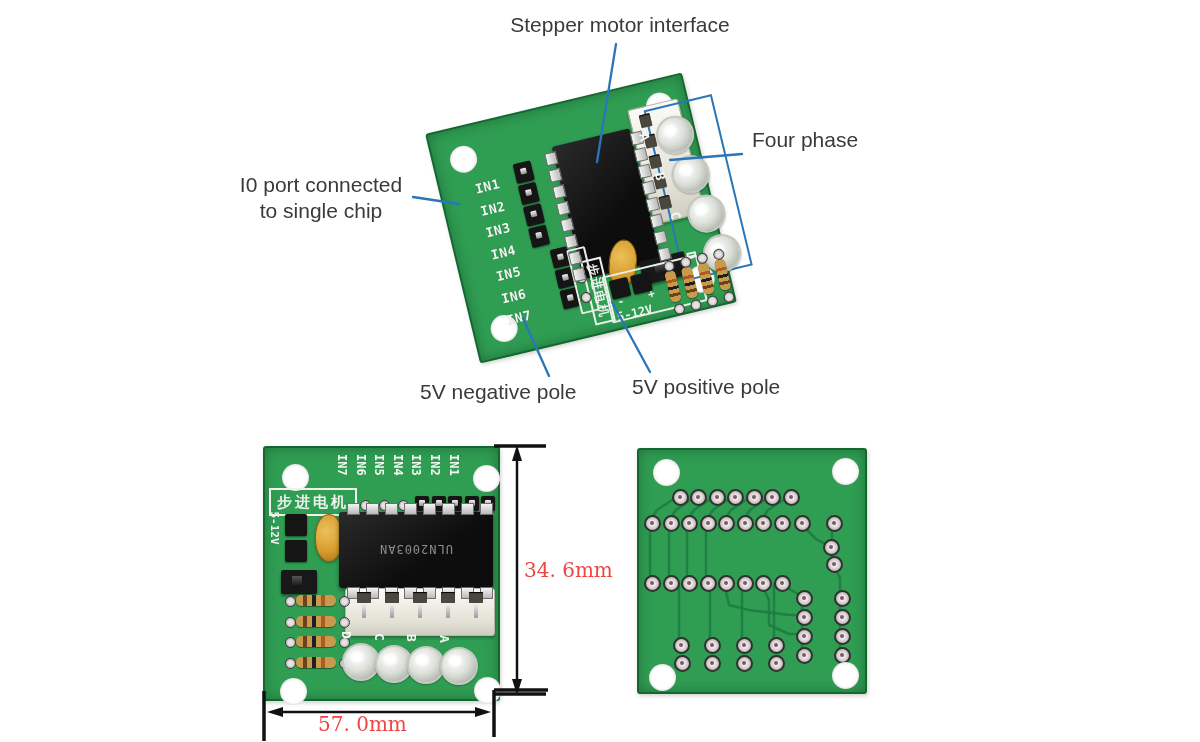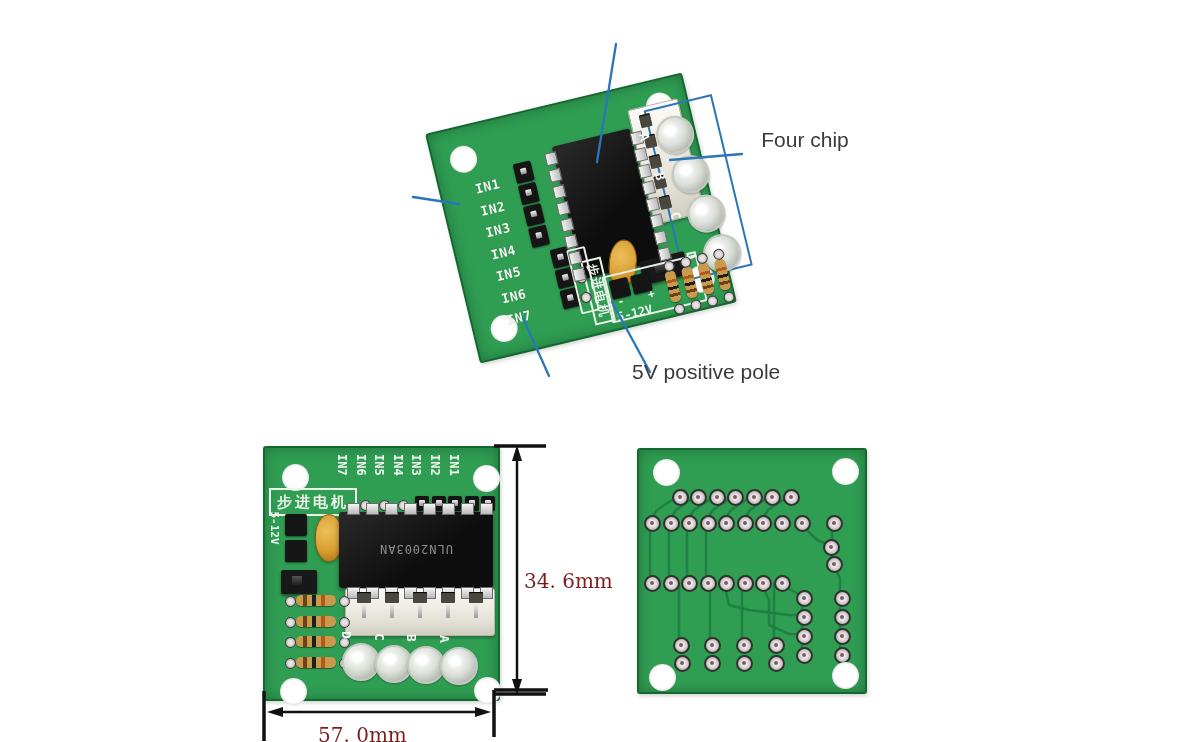--- a/index.html
+++ b/index.html
@@ -59,21 +59,21 @@
   .cap{position:absolute;width:26px;height:46px;border-radius:50%/46%;
       background:radial-gradient(circle at 40% 35%,#ecc05a,#d79c2e 60%,#a9741c);
       border:1px solid #8a5e14;box-shadow:0 1px 3px rgba(0,0,0,.35);}
   .jumper{position:absolute;background:#181818;border-radius:2px;box-shadow:0 2px 3px rgba(0,0,0,.5);}
   .jumper:after{content:"";position:absolute;left:30%;top:25%;width:28%;height:45%;
       background:linear-gradient(#555,#111);}
   .led-frame{position:absolute;border:2px solid var(--annotation_blue);}
   
   .callout{position:absolute;font-size:21px;line-height:26px;font-weight:500;color:var(--label_text);
       text-align:center;white-space:nowrap;}
-  .dim-text{position:absolute;font-family:"DejaVu Serif",serif;font-size:20px;color:#7f1d1d;white-space:nowrap;margin-top:11px;}
+  .dim-text{position:absolute;font-family:"DejaVu Serif",serif;font-size:20px;color:#ef4444;white-space:nowrap;}
   svg.overlay{position:absolute;left:0;top:0;pointer-events:none;}
   .trace{fill:none;stroke:#1d7c40;stroke-width:2.5;stroke-linecap:round;stroke-linejoin:round;opacity:.9;}
 </style>
 </head>
 <body>
 
 <div class="stage">
 
   <div class="board" style="left:449px;top:100px;width:260px;height:232px;transform:rotate(-13.5deg);overflow:visible;">
     <div class="hole" style="left:16px;top:18px;"></div>
@@ -352,22 +352,32 @@
       <line x1="275" y1="712" x2="483" y2="712"></line>
     </g>
     <g fill="#111" stroke="none">
       <polygon points="517,445 512,461 522,461"></polygon>
       <polygon points="517,695 512,679 522,679"></polygon>
       <polygon points="267,712 283,707 283,717"></polygon>
       <polygon points="491,712 475,707 475,717"></polygon>
     </g>
   </svg>
 
+  <div class="callout" style="left:460px;top:12px;width:320px;">
+    <span>Stepper motor interface</span>
+  </div>
   <div class="callout" style="left:703px;top:127px;width:204px;">
-    <div>Four chip</div>
-  </div>
-  <div class="callout" style="left:632px;top:359px;">
+    <div>Four phase</div>
+  </div>
+  <div class="callout" style="left:222px;top:172px;width:198px;">
+    <div>I0 port connected</div>
+    <div>to single chip</div>
+  </div>
+  <div class="callout" style="left:420px;top:379px;">
+    <span>5V negative pole</span>
+  </div>
+  <div class="callout" style="left:632px;top:374px;">
     <span>5V positive pole</span>
   </div>
 
   <div class="dim-text" style="left:524px;top:558px;">34. 6mm</div>
   <div class="dim-text" style="left:318px;top:712px;">57. 0mm</div>
 </div>
 
 </body></html>

